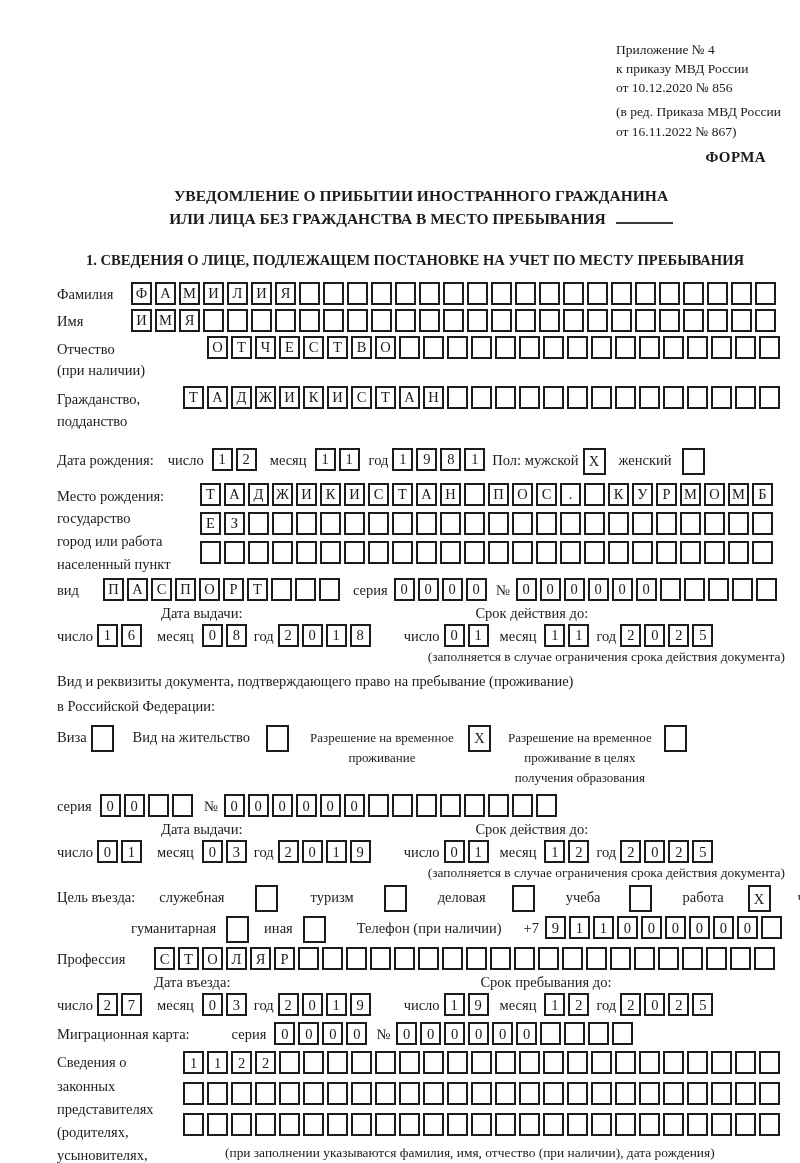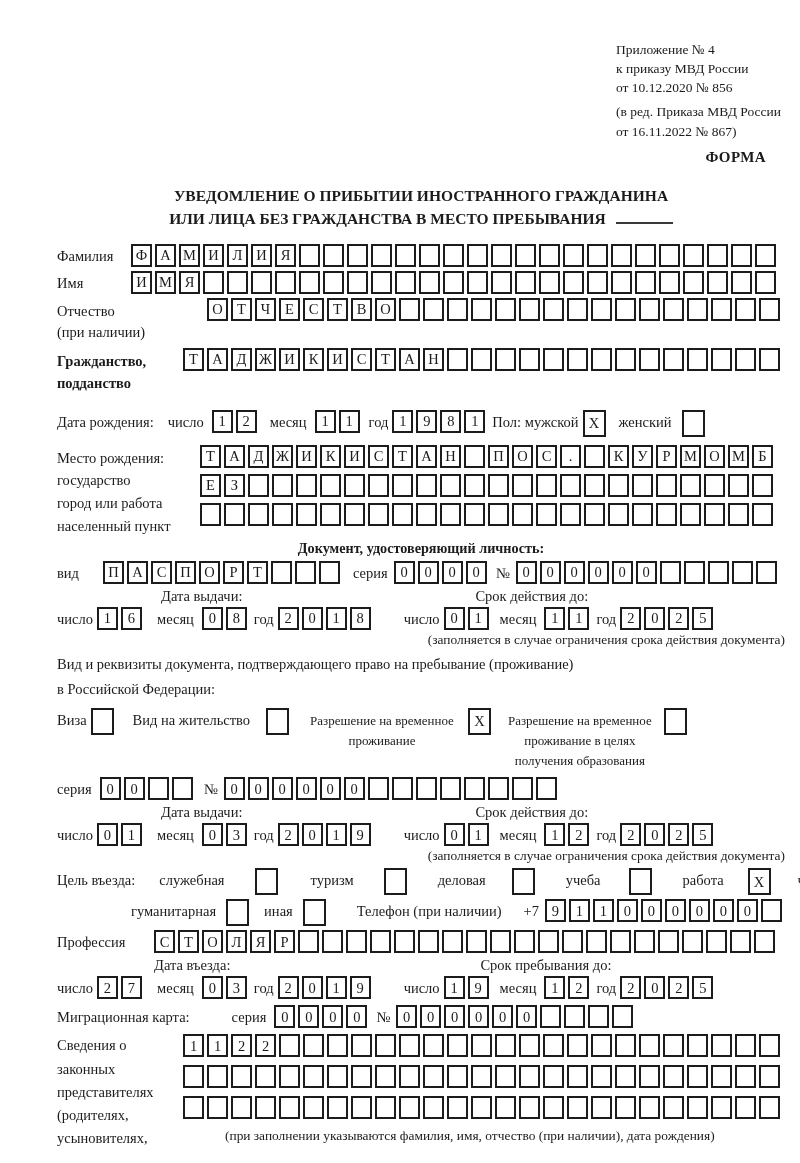--- a/index.html
+++ b/index.html
@@ -15,21 +15,21 @@
   
   .title { margin-top:146px; text-align:center; font-weight:bold; font-size:15.5px; line-height:1.5; }
   .blank-line { display:inline-block; width:57px; height:13px; border-bottom:2.5px solid #3a3a3a; margin-left:10px; }
   .sec-h { margin-top:21px; margin-left:-12px; text-align:center; font-weight:bold; font-size:14.6px; white-space:nowrap; }
   .form-body { margin-top:13px; }
 
   
   .frow { display:flex; align-items:flex-start; margin-bottom:4px; }
   .lbl { font-size:14.5px; line-height:1.35; padding-top:3px; flex:0 0 auto; }
   .lbl2 { font-size:14.5px; line-height:1.5; padding-top:3px; flex:0 0 auto; }
-  .w74 { width:74px; } .w150 { width:150px; } .w126 { width:126px;font-weight:bold; } .w97 { width:97px; } .w46 { width:46px; }
+  .w74 { width:74px; } .w150 { width:150px; } .w126 { width:126px; } .w97 { width:97px; } .w46 { width:46px; }
   .cells { display:flex; flex:0 0 auto; }
   .cell { width:21px; height:23px; border:2px solid #1c1c1c; margin-right:3px; flex:0 0 auto;
           display:flex; align-items:center; justify-content:center; font-size:14.5px; line-height:1; }
   .cbx .cell { width:23px; height:27px; }
   .ml4{margin-left:4px}.ml6{margin-left:6px}.ml8{margin-left:8px}.ml10{margin-left:10px}
   .ml12{margin-left:12px}.ml14{margin-left:14px}.ml16{margin-left:16px}.ml18{margin-left:18px}
   .ml22{margin-left:22px}.ml28{margin-left:28px}.ml30{margin-left:30px}
 
   
   .bp { display:flex; margin-bottom:2px; }
@@ -65,20 +65,21 @@
       <div>от 16.11.2022 № 867)</div>
     </div>
   </div>
   <div class="forma">ФОРМА</div>
 
   <div class="title">
     <div>УВЕДОМЛЕНИЕ О ПРИБЫТИИ ИНОСТРАННОГО ГРАЖДАНИНА</div>
     <div><span>ИЛИ ЛИЦА БЕЗ ГРАЖДАНСТВА В МЕСТО ПРЕБЫВАНИЯ</span><span class="blank-line"></span></div>
   </div>
 
+  <div class="sec-h">1. СВЕДЕНИЯ О ЛИЦЕ, ПОДЛЕЖАЩЕМ ПОСТАНОВКЕ НА УЧЕТ ПО МЕСТУ ПРЕБЫВАНИЯ</div>
 
   <div class="form-body">
 
     <div class="frow">
       <div class="lbl w74">Фамилия</div>
       <div class="cells">
           <div class="cell">Ф</div>
           <div class="cell">А</div>
           <div class="cell">М</div>
           <div class="cell">И</div>
@@ -319,21 +320,20 @@
             <div class="cell"></div>
             <div class="cell"></div>
             <div class="cell"></div>
             <div class="cell"></div>
             <div class="cell"></div>
             <div class="cell"></div>
           </div>
       </div>
     </div>
 
-    <div class="doc-h">Документ, удостоверяющий личность:</div>
 
     <div class="frow">
       <span class="lbl w46">вид</span>
       <div class="cells">
           <div class="cell">П</div>
           <div class="cell">А</div>
           <div class="cell">С</div>
           <div class="cell">П</div>
           <div class="cell">О</div>
           <div class="cell">Р</div>

